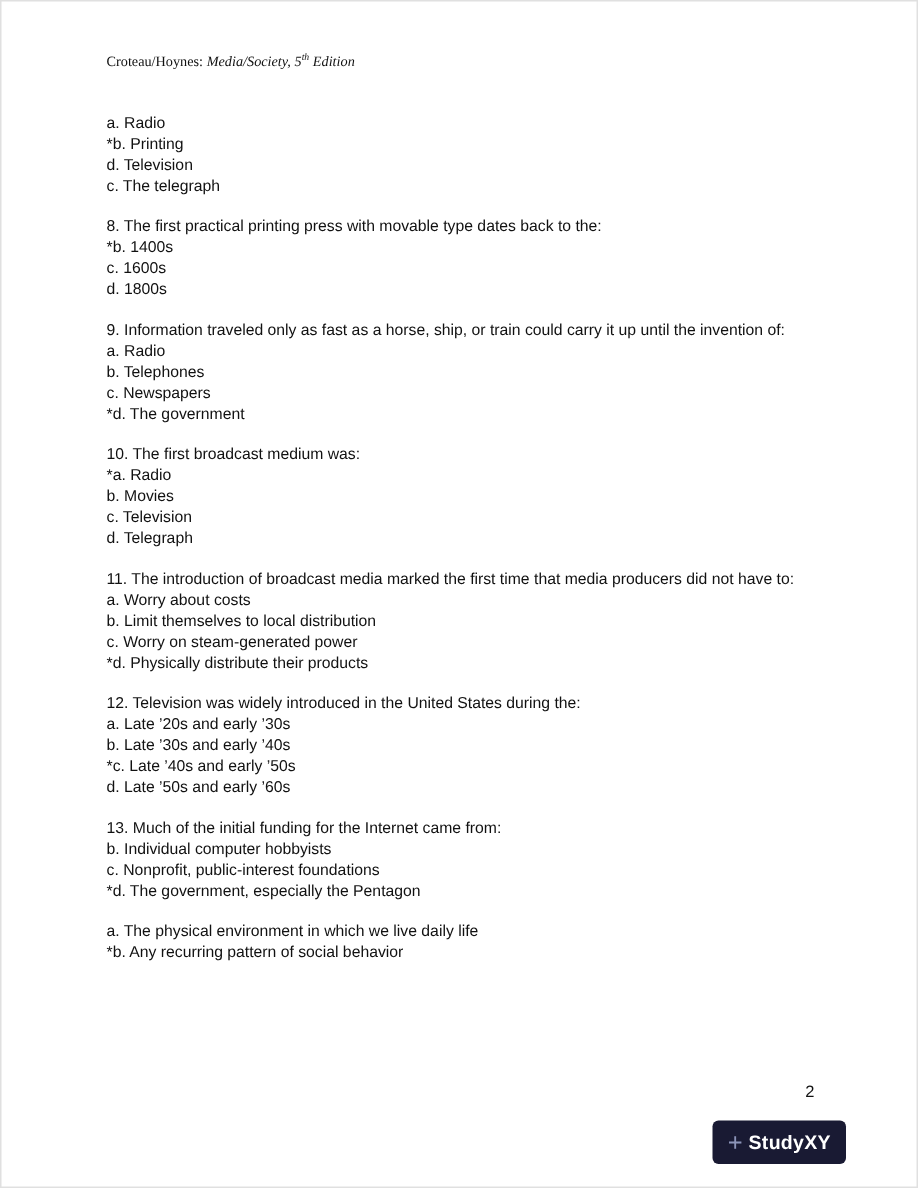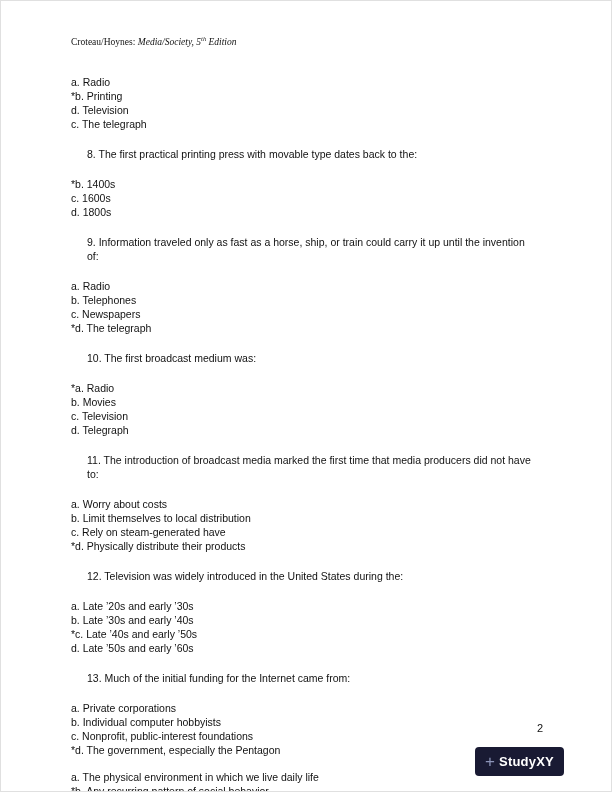--- a/index.html
+++ b/index.html
@@ -35,21 +35,21 @@
   .content {
     position: absolute;
     left: 70px;
     top: 74px;
     width: 476px;
     font-size: 10.5px;
     line-height: 14px;
     color: #111111;
   }
   .qblock { margin-bottom: 13px; }
-  .stem { margin: 16px; }
+  .stem { margin: 0; }
   .option { margin: 0; }
   .page-number {
     position: absolute;
     top: 721px;
     right: 68px;
     font-size: 11px;
     color: #111111;
   }
   .logo {
     position: absolute;
@@ -107,58 +107,57 @@
           <div class="option">d. 1800s</div>
         </div>
     </div>
 
     <div class="qblock">
       <div class="stem">9. Information traveled only as fast as a horse, ship, or train could carry it up until the invention of:</div>
       <div>
           <div class="option">a. Radio</div>
           <div class="option">b. Telephones</div>
           <div class="option">c. Newspapers</div>
-          <div class="option">*d. The telegraph</div>
+          <div class="option">*d. The government</div>
         </div>
     </div>
 
     <div class="qblock">
       <div class="stem">10. The first broadcast medium was:</div>
       <div>
           <div class="option">*a. Radio</div>
           <div class="option">b. Movies</div>
           <div class="option">c. Television</div>
           <div class="option">d. Telegraph</div>
         </div>
     </div>
 
     <div class="qblock">
       <div class="stem">11. The introduction of broadcast media marked the first time that media producers did not have to:</div>
       <div>
           <div class="option">a. Worry about costs</div>
           <div class="option">b. Limit themselves to local distribution</div>
-          <div class="option">c. Rely on steam-generated have</div>
+          <div class="option">c. Worry on steam-generated power</div>
           <div class="option">*d. Physically distribute their products</div>
         </div>
     </div>
 
     <div class="qblock">
       <div class="stem">12. Television was widely introduced in the United States during the:</div>
       <div>
           <div class="option">a. Late ’20s and early ’30s</div>
           <div class="option">b. Late ’30s and early ’40s</div>
           <div class="option">*c. Late ’40s and early ’50s</div>
           <div class="option">d. Late ’50s and early ’60s</div>
         </div>
     </div>
 
     <div class="qblock">
       <div class="stem">13. Much of the initial funding for the Internet came from:</div>
       <div>
-          <div class="option">a. Private corporations</div>
           <div class="option">b. Individual computer hobbyists</div>
           <div class="option">c. Nonprofit, public-interest foundations</div>
           <div class="option">*d. The government, especially the Pentagon</div>
         </div>
     </div>
 
     <div class="qblock">
       <div>
           <div class="option">a. The physical environment in which we live daily life</div>
           <div class="option">*b. Any recurring pattern of social behavior</div>

